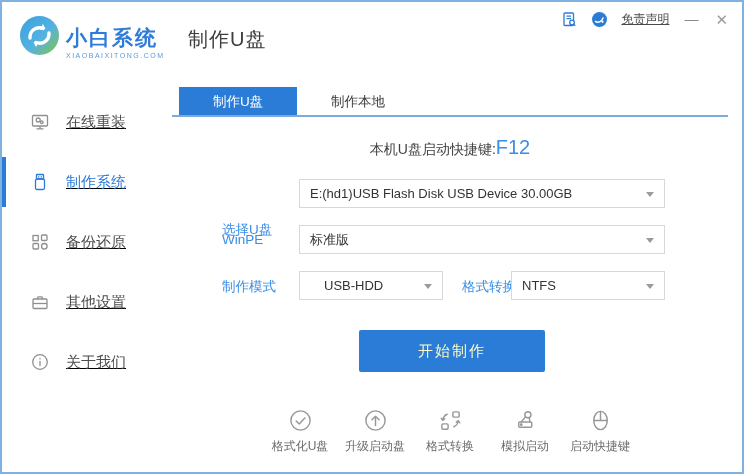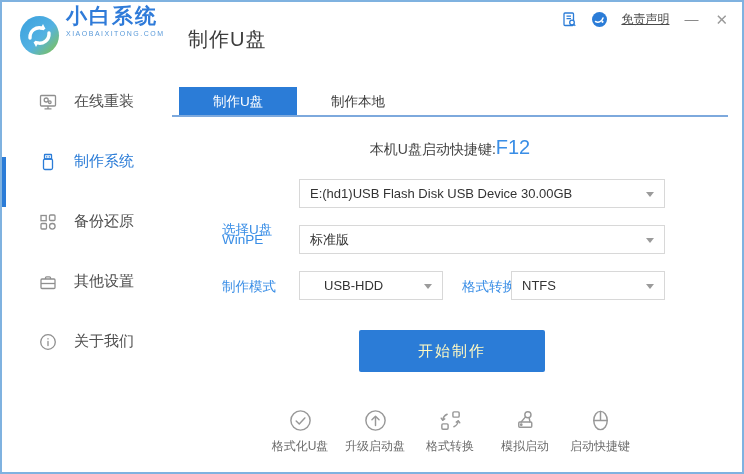--- a/index.html
+++ b/index.html
@@ -31,39 +31,39 @@
     font-size:14px; color:#8a8a8a; cursor:pointer;
     line-height:17px; padding:0 2px;
   }
   .win-close {
     font-size:15px; color:#9a9a9a; cursor:pointer;
     line-height:17px; padding:0 2px;
   }
 
   
   .logo-mark { position:absolute; left:16px; top:12px; width:43px; height:43px; }
-  .brand { position:absolute; left:64px; top:2px; }
+  .brand { position:absolute; left:64px; top:24px; }
   .brand-name {
     font-size:21px; font-weight:bold; color:#2f7bd9; letter-spacing:2px;
     line-height:24px;
   }
   .brand-sub {
     font-size:7px; color:#5a9ad9; letter-spacing:1.5px; margin-top:2px;
   }
   .page-title {
     position:absolute; left:186px; top:24px;
     font-size:20px; color:#3d3d3d; letter-spacing:1px;
   }
 
   
   .sidebar { position:absolute; left:0; top:90px; width:170px; }
   .side-item {
     position:relative; height:60px;
-    display:flex; align-items:flex-start;
-    padding-left:36px; cursor:pointer;
+    display:flex; align-items:center;
+    padding-left:28px; cursor:pointer;text-decoration:underline;
   }
   .side-item .bar {
     display:none;
     position:absolute; left:0; top:5px;
     width:4px; height:50px; background:#2b7cd7;
   }
   .side-item.active .bar { display:block; }
   .side-icon { width:20px; height:20px; flex:0 0 auto; }
   .side-label { margin-left:16px; font-size:15px; color:#4d4d4d; }
   .side-item.active .side-label { color:#2b7cd7; }

